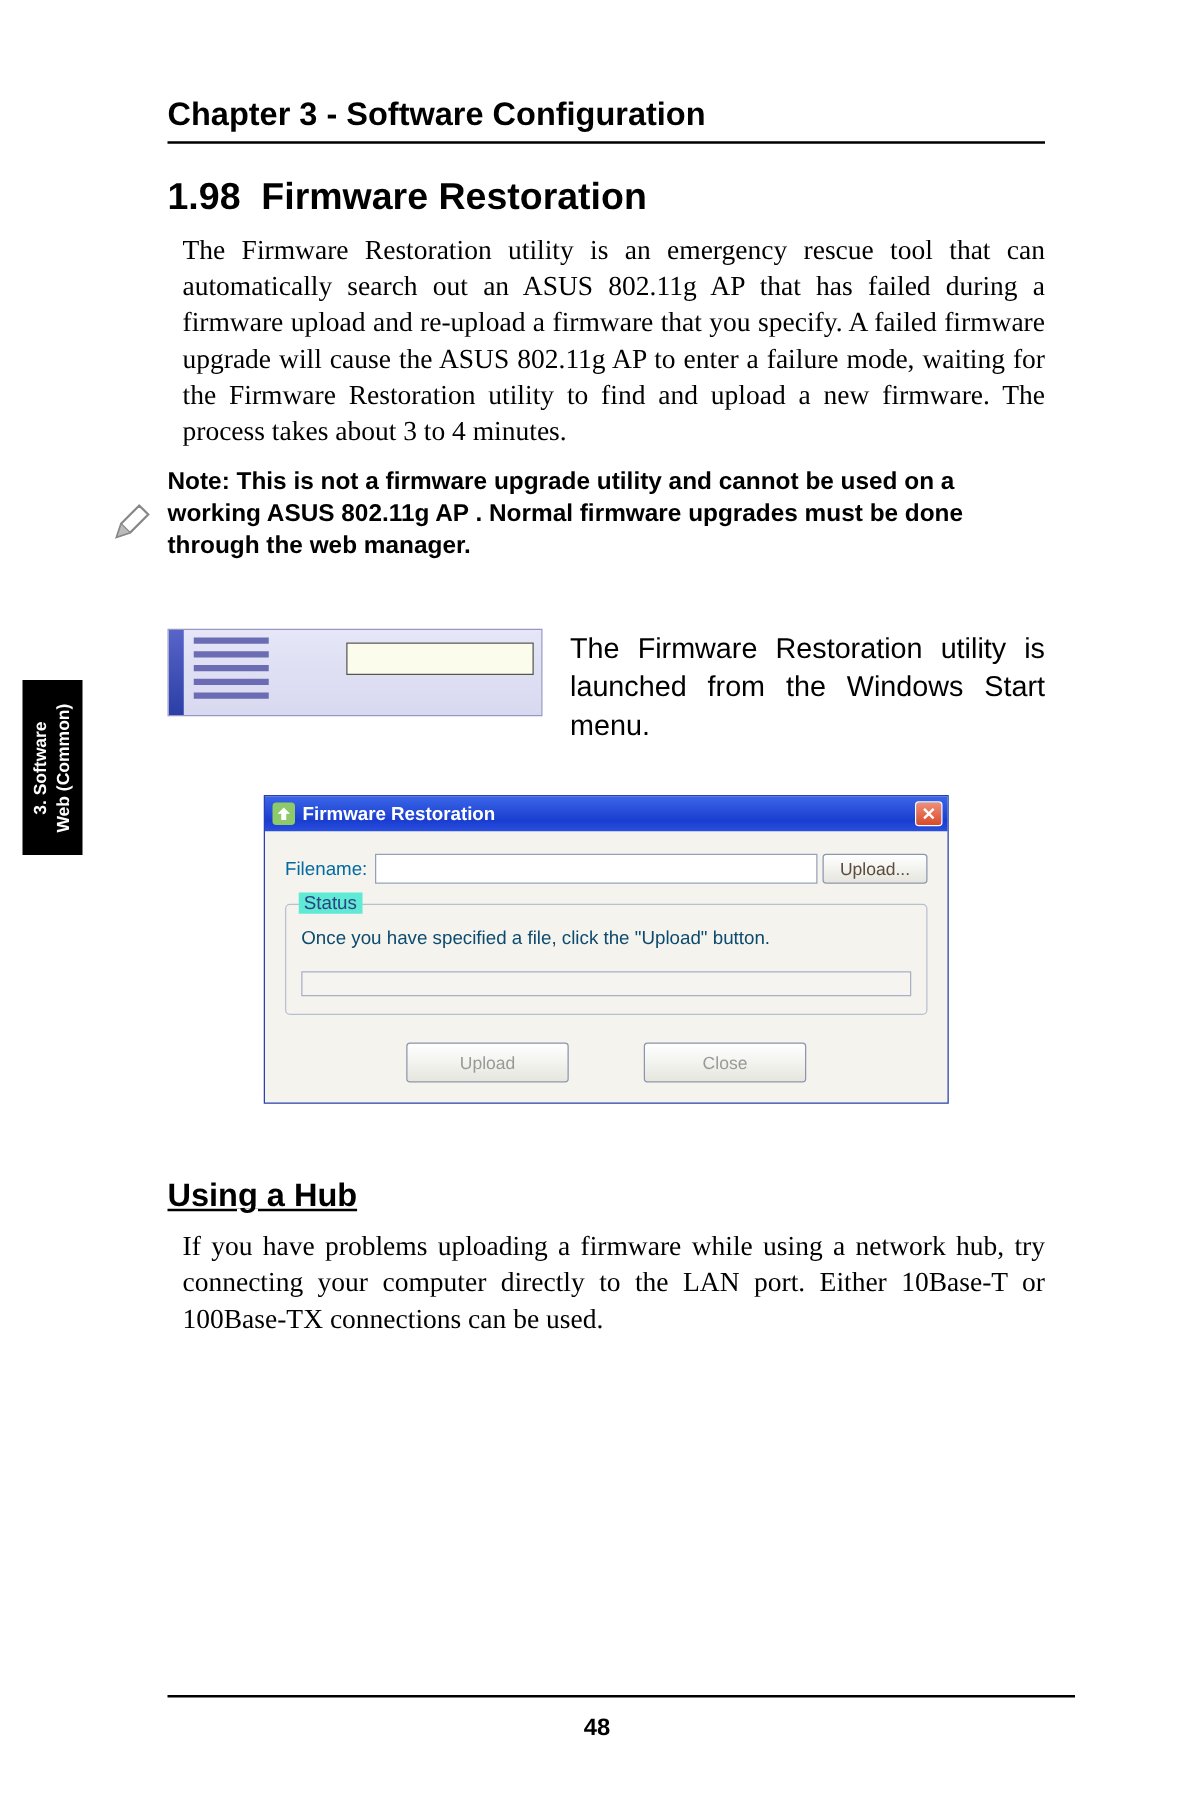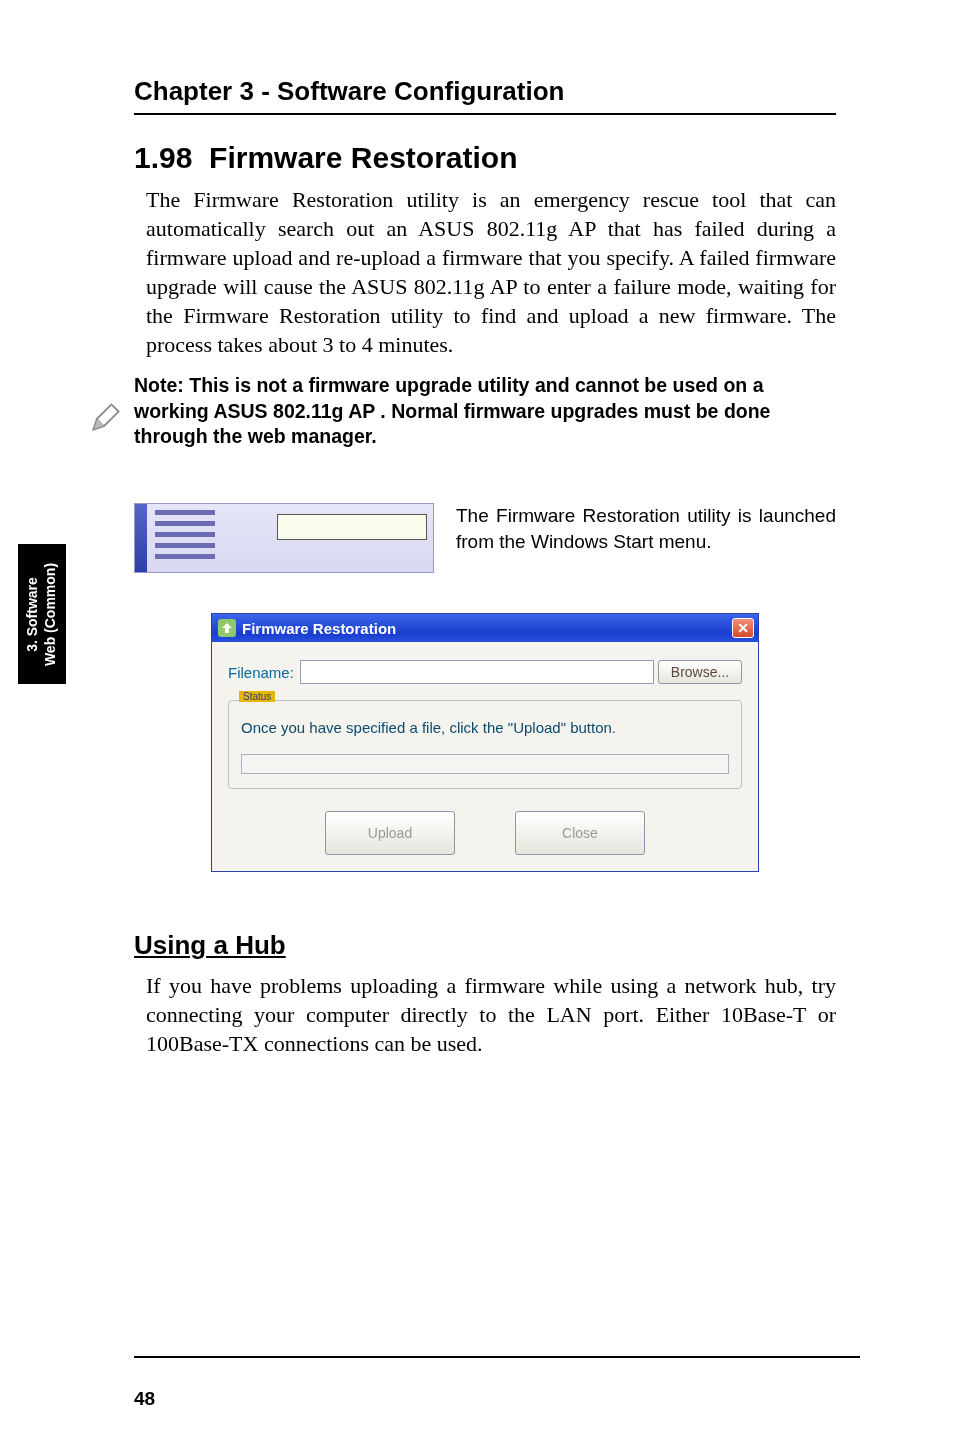--- a/index.html
+++ b/index.html
@@ -105,21 +105,21 @@
     position: absolute;
     right: 6px; top: 10px;
     width: 150px; height: 26px;
     background: #fcfcec;
     border: 1px solid #555;
     font-size: 6px;
     color: #555;
     padding: 1px 2px;
   }
   .start-text {
-    font-size: 19px;
+    font-size: 23px;
     line-height: 1.35;
     text-align: justify;
   }
 
   
   .dialog-wrap { display:flex; justify-content:center; margin: 6px 0 58px 0;}
   .dialog {
     width: 548px;
     border: 1px solid #2a40b0;
     font-family: Tahoma, Arial, sans-serif;
@@ -179,60 +179,61 @@
   .groupbox {
     border: 1px solid #b8c0d0;
     border-radius: 4px;
     padding: 18px 12px 14px 12px;
     position: relative;
     margin-bottom: 22px;
   }
   .groupbox-legend {
     position: absolute;
     top: -10px; left: 10px;
-    background: #eab308;
+    background: #5eead4;
     padding: 0 4px;
     color: #304080;
-    font-size: 10px;
+    font-size: 15px;
   }
   .status-msg { color: #0c4a6e; font-size: 15px; margin-bottom: 18px; }
   .progress {
     height: 20px; width: 100%;
     border: 1px solid #a8b0c4;
     background: #f6f4f0;
   }
   .btn-row {
     display:flex; justify-content:center; gap: 60px;
   }
-  .btn-row .btn { min-width: 130px; height: 44px; color:#999; }
+  .btn-row .btn { min-width: 130px; height: 32px; color:#999; }
 
   .subhead {
     font-size: 26px;
     font-weight: bold;
     margin-bottom: 10px;
     text-decoration: underline;
   }
   .footer-line {
     position: absolute;
     left: 134px;
     right: 94px;
     bottom: 80px;
     height: 2px;
     background: #000;
   }
   .footer {
     position: absolute;
     left: 134px;
     right: 94px;
-    bottom: 28px;
+    bottom: 44px;
     display: flex;
     align-items: center;
     justify-content: space-between;
     font-weight: bold;
     font-size: 19px;
+    flex-direction: column;
   }
   .footer .pn { width: 60px; }
   .footer .center { flex:1; text-align:center; }
 </style>
 </head>
 <body>
 
 <div class="side-tab">
   <span>3. Software<br>Web (Common)</span>
 </div>
@@ -281,21 +282,21 @@
               </svg>
           </div>
           <span>Firmware Restoration</span>
         </div>
         <div class="closebtn">✕</div>
       </div>
       <div class="dialog-body">
         <div class="row-file">
           <label>Filename:</label>
           <input type="text" value="" style="">
-          <button class="btn">Browse...</button>
+          <button class="btn">Upload...</button>
         </div>
         <div class="groupbox">
           <div class="groupbox-legend">Status</div>
           <div class="status-msg">Once you have specified a file, click the "Upload" button.</div>
           <div class="progress"></div>
         </div>
         <div class="btn-row">
           <button class="btn">Upload</button>
           <button class="btn">Close</button>
         </div>

